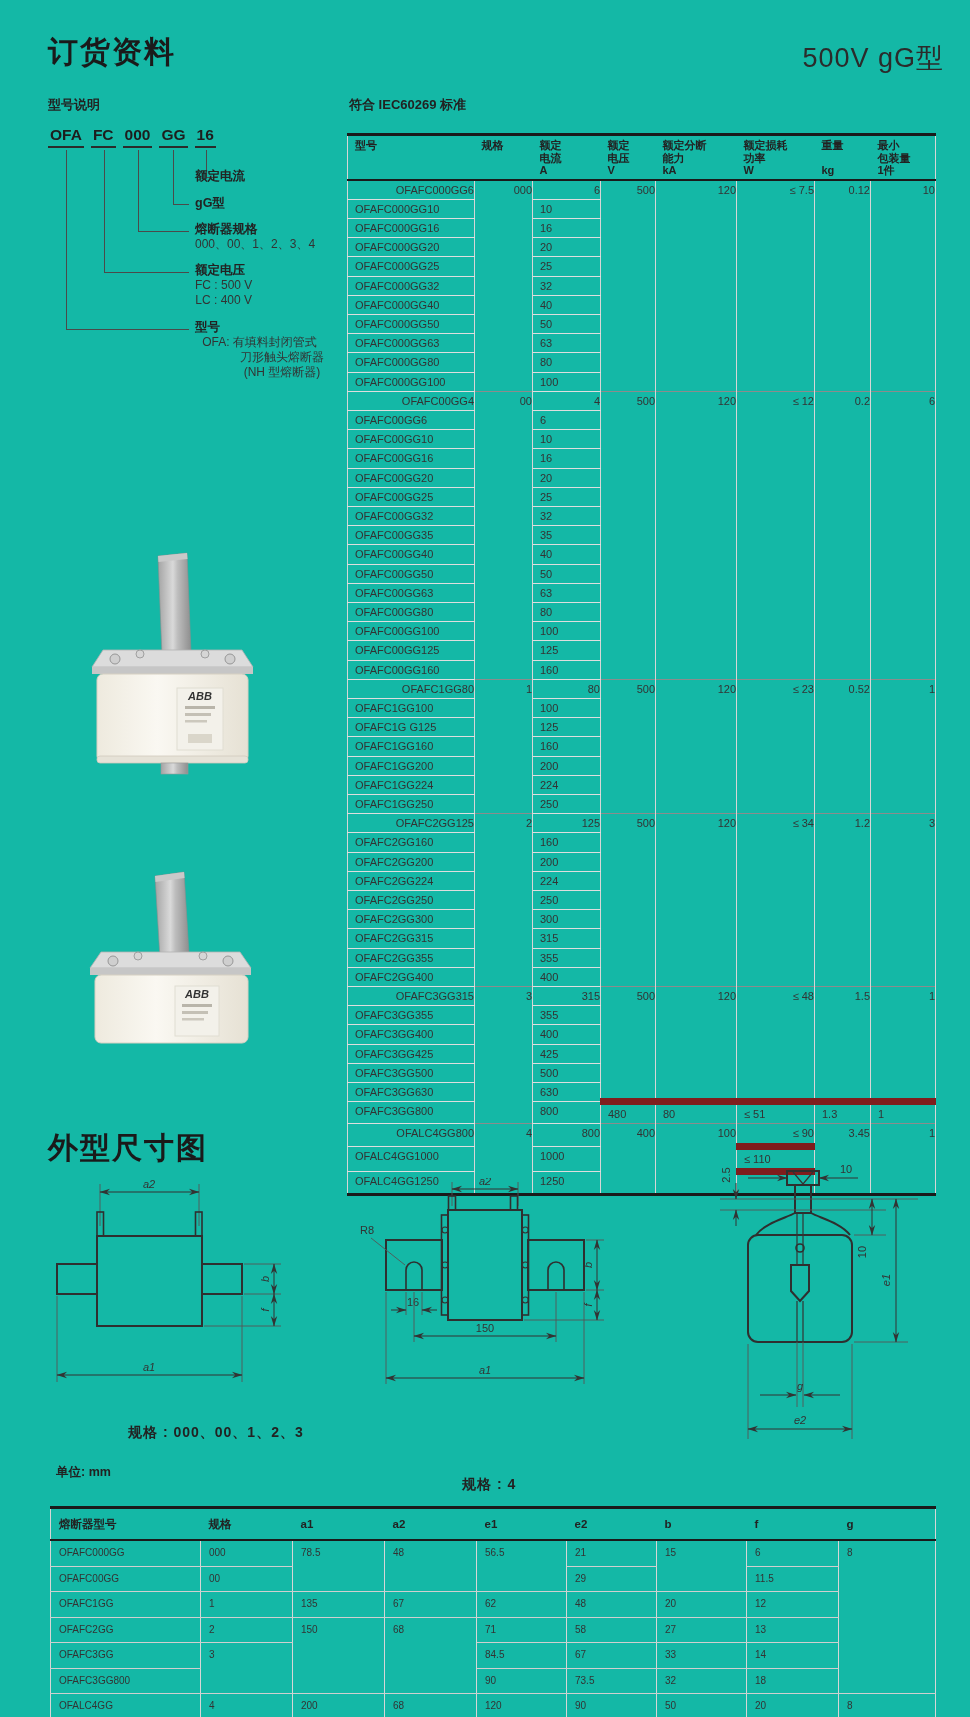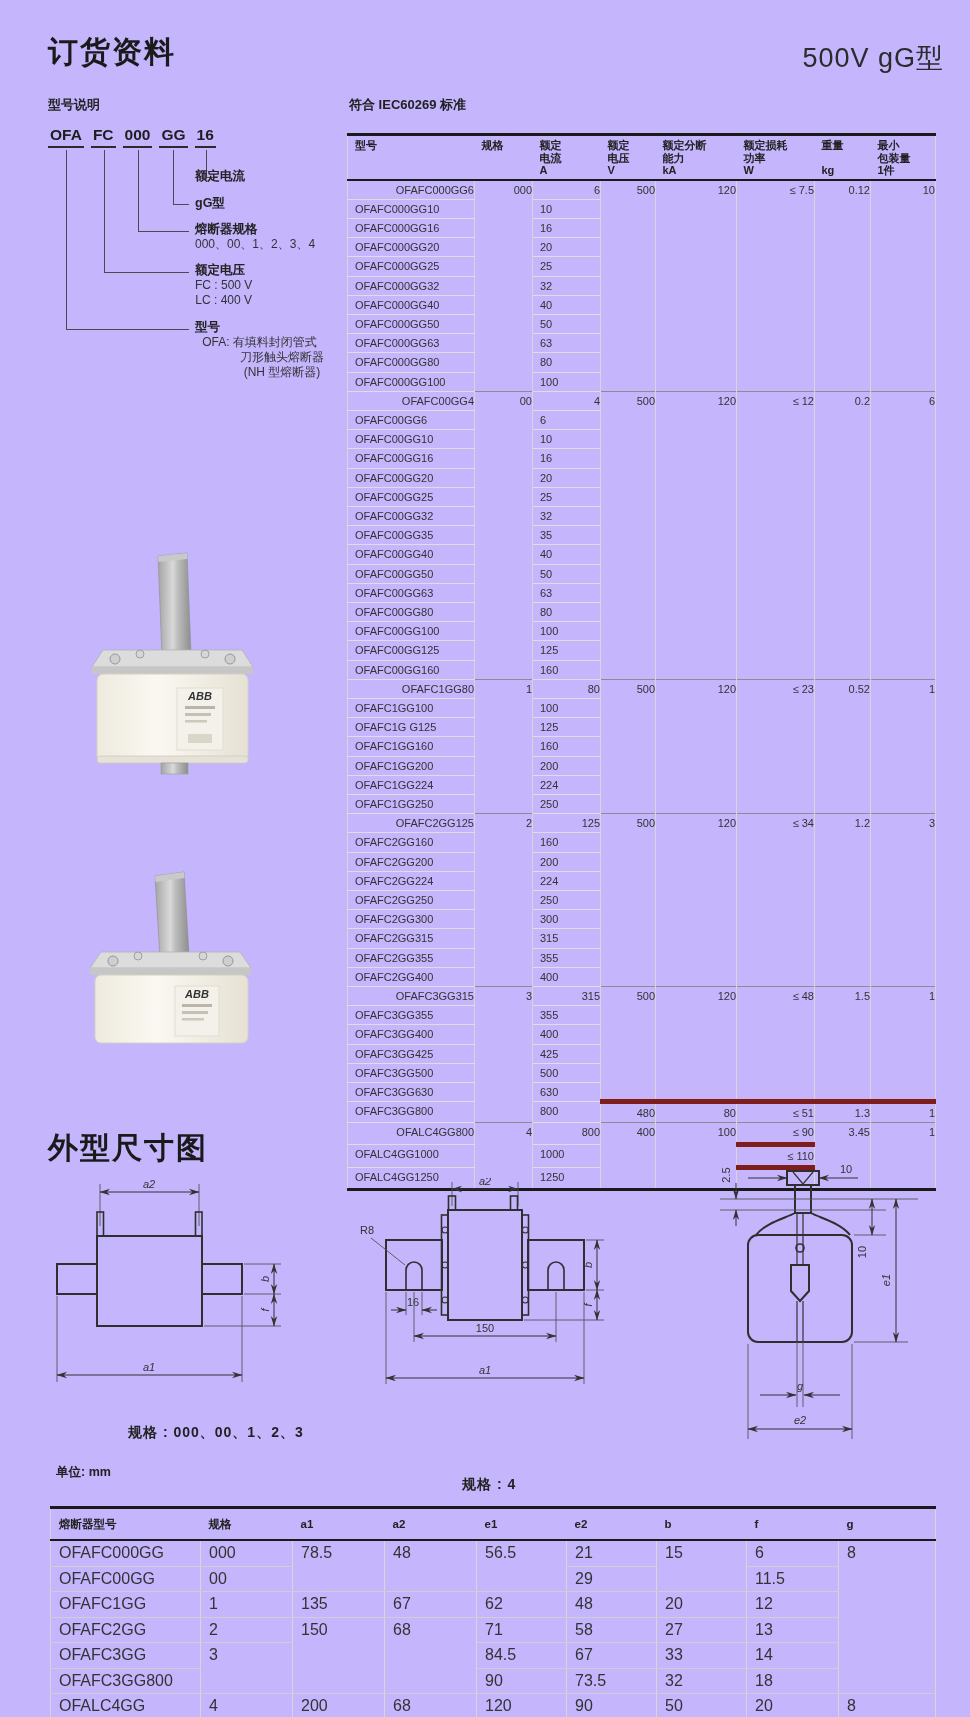--- a/index.html
+++ b/index.html
@@ -1,16 +1,16 @@
 <!DOCTYPE html>
 <html><head>
 <meta charset="utf-8">
 <style>
   html,body{margin:0;padding:0;background:#fff;}
-  #page{position:relative;width:970px;height:1717px;background:#c4b5fd;overflow:hidden;
+  #page{position:relative;width:970px;height:1717px;background:#14b8a6;overflow:hidden;
         font-family:"Liberation Sans","DejaVu Sans",sans-serif;color:#2b2b2b;}
   .abs{position:absolute;}
   .h1{left:48px;top:32px;font-size:30px;font-weight:bold;letter-spacing:2px;color:#1a1a1a;}
   .h1r{right:26px;top:40px;font-size:27px;font-weight:400;color:#2b2b2b;letter-spacing:1px;}
   .h2{left:48px;top:1128px;font-size:30px;font-weight:bold;letter-spacing:2px;color:#1a1a1a;}
   .sh{font-size:13px;font-weight:bold;color:#222;}
   
   #codeLine{left:48px;top:126px;font-size:15.5px;font-weight:bold;white-space:nowrap;color:#1d1d1d;}
   #codeLine span{display:inline-block;border-bottom:2.5px solid #2b2b2b;padding:0 2px 2px 2px;margin-right:7px;}
   .conn{position:absolute;border-left:1.5px solid #4a4a4a;border-bottom:1.5px solid #4a4a4a;}
@@ -22,26 +22,26 @@
   .tbl{border-collapse:collapse;table-layout:fixed;}
   #iec{width:588px;border-top:3px solid #1a1a1a;border-bottom:3px solid #1a1a1a;
        border-left:1px solid #d6d6d6;border-right:1px solid #d6d6d6;}
   #iec th{font-size:11px;font-weight:bold;text-align:left;vertical-align:top;
           padding:3px 0 2px 7px;border-bottom:2px solid #1a1a1a;color:#222;}
   #iec th div{height:12.5px;line-height:12.5px;}
   #iec td{font-size:11px;height:18.2px;line-height:18.2px;padding:0 0 0 7px;vertical-align:top;
           border-right:1px solid #d6d6d6;white-space:nowrap;overflow:hidden;color:#333;}
   #iec td.rl{border-bottom:1px solid #dedede;}
   #iec tr.gs td{border-top:1.5px solid #8c8c8c;text-align:right;}
-  #iec td.rs{border-top:5px solid #7f1d1d;text-align:right;}
+  #iec td.rs{border-top:7px solid #7f1d1d;}
   #dim{width:885px;border-top:3px solid #1a1a1a;border-bottom:3px solid #1a1a1a;
        border-left:1px solid #d6d6d6;border-right:1px solid #d6d6d6;}
   #dim th{font-size:11.5px;font-weight:bold;text-align:left;height:30px;vertical-align:middle;
           padding:0 0 0 8px;border-bottom:2px solid #1a1a1a;color:#222;}
-  #dim td{font-size:16px;height:24.5px;line-height:24.5px;padding:0 0 0 8px;vertical-align:top;
+  #dim td{font-size:10px;height:24.5px;line-height:24.5px;padding:0 0 0 8px;vertical-align:top;
           border-right:1px solid #d6d6d6;border-bottom:1px solid #cfcfcf;color:#333;}
   .cap{font-size:14px;font-weight:600;color:#222;letter-spacing:1px;}
   .unit{font-size:12.5px;font-weight:bold;color:#222;}
   
   svg .ln{stroke:#2f2f2f;stroke-width:2;fill:none;}
   svg .ln2{stroke:#2f2f2f;stroke-width:1.6;fill:none;}
   svg .ext{stroke:#555;stroke-width:0.9;fill:none;}
   svg .dim{stroke:#333;stroke-width:1;fill:none;}
   svg .thin{stroke:#333;stroke-width:1.2;fill:none;}
   svg text{font-family:"Liberation Sans","DejaVu Sans",sans-serif;font-size:11px;fill:#333;}

